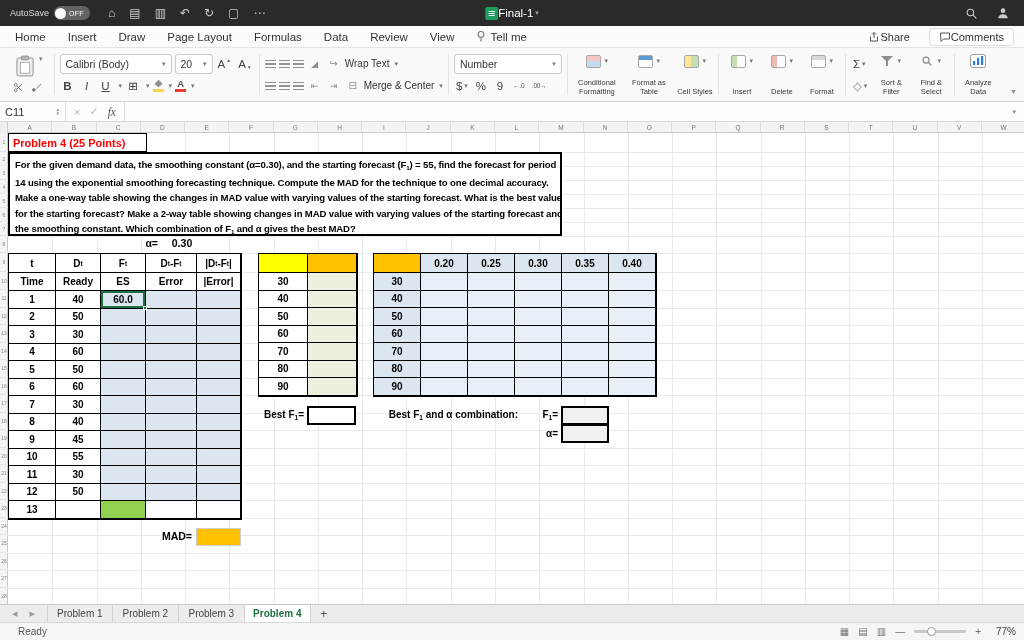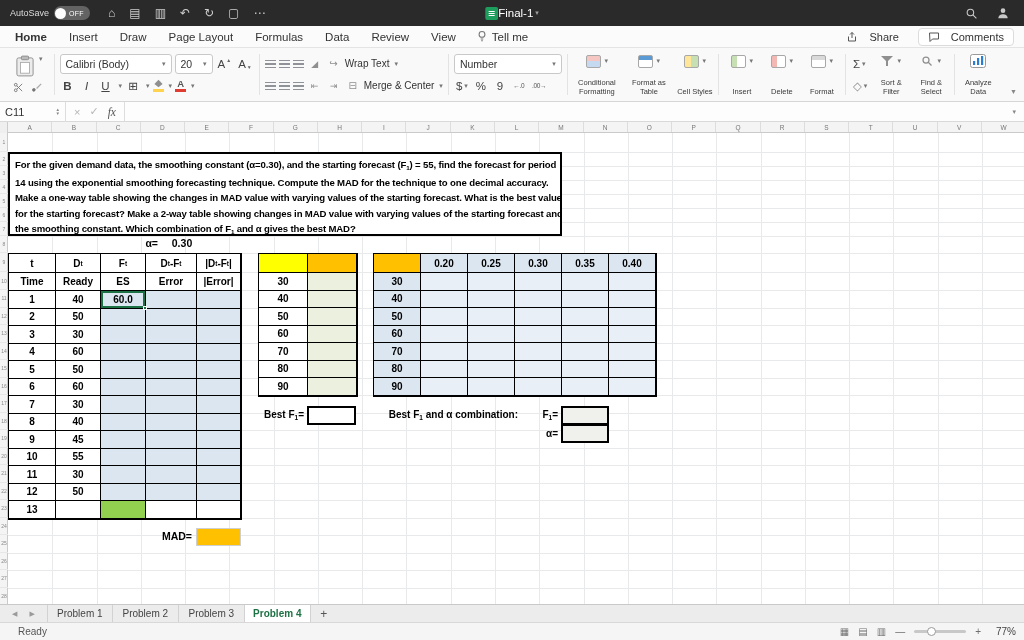--- a/index.html
+++ b/index.html
@@ -18,24 +18,24 @@
 .tb-icons span{cursor:default}
 .tb-title{position:absolute;left:50%;transform:translateX(-50%);display:flex;align-items:center;font-size:11.5px;color:#fff}
 .tb-title .dd{color:#9f9f9f}
 .tb-right{position:absolute;right:14px;display:flex;gap:18px;align-items:center}
 .dd{font-size:7px;color:#777;margin-left:2px}
 
 
 .menubar{position:absolute;left:0;top:26px;width:1024px;height:22px;background:#fbfbfb;border-bottom:1px solid #e4e4e4;display:flex;align-items:center;font-size:11.5px;color:#333}
 .menu-tab-list{display:flex;margin-left:4px}
 .mtab{padding:0 11px;cursor:default}
-.mtab.active{font-weight:bold}
+.mtab.active{font-weight:normal}
 .tellme{display:flex;align-items:center;gap:5px;padding:0 10px}
 .menu-right{margin-left:auto;display:flex;gap:10px;margin-right:10px;align-items:center}
-.mr-btn{display:flex;align-items:flex-end;gap:11px;font-size:11px;color:#333;border:1px solid #dcdcdc;border-radius:4px;padding:2px 9px;background:#fff}
+.mr-btn{display:flex;align-items:flex-end;gap:0;font-size:11px;color:#333;border:1px solid #dcdcdc;border-radius:4px;padding:2px 9px;background:#fff}
 
 
 .ribbon{position:absolute;left:0;top:48px;width:1024px;height:54px;background:#f9f9f9;border-bottom:1px solid #d6d6d6;display:flex;align-items:stretch;padding:4px 4px 4px 8px;overflow:hidden}
 .vsep{width:1px;background:#e3e3e3;margin:2px 3px;flex:none}
 .rgroup{display:flex;flex-direction:column;justify-content:space-between;flex:none;padding:1px 2px}
 .rrow{display:flex;align-items:center;gap:3px;height:21px}
 .combo{height:20px;background:#fff;border:1px solid #c9c9c9;border-radius:3px;display:flex;align-items:center;justify-content:space-between;padding:0 5px;font-size:10.5px;color:#333}
 .tbtn{height:18px;min-width:16px;display:flex;align-items:center;justify-content:center;font-size:11.5px;color:#444;padding:0 2px}
 .tbtn.bold{font-weight:bold}
 .tbtn.italic{font-style:italic}
@@ -547,20 +547,21 @@
       <div class="rowh" style="top: 332px; height: 17.5px;">21</div>
       <div class="rowh" style="top: 349.5px; height: 17.5px;">22</div>
       <div class="rowh" style="top: 367px; height: 17.5px;">23</div>
       <div class="rowh" style="top: 384.5px; height: 17.5px;">24</div>
       <div class="rowh" style="top: 402px; height: 17.5px;">25</div>
       <div class="rowh" style="top: 419.5px; height: 17.5px;">26</div>
       <div class="rowh" style="top: 437px; height: 17.5px;">27</div>
       <div class="rowh" style="top: 454.5px; height: 17.5px;">28</div>
     </div>
 
+  <div class="ptitle">Problem 4 (25 Points)</div>
   <div class="pbox">
     <div>For the given demand data, the smoothing constant (α=0.30), and the starting forecast (F<sub>1</sub>) = 55, find the forecast for period</div>
     <div>14 using the exponential smoothing forecasting technique. Compute the MAD for the technique to one decimal accuracy.</div>
     <div>Make a one-way table showing the changes in MAD value with varying values of the starting forecast. What is the best value</div>
     <div>for the starting forecast? Make a 2-way table showing changes in MAD value with varying values of the starting forecast and</div>
     <div>the smoothing constant. Which combination of F<sub>1</sub> and α gives the best MAD?</div>
   </div>
   <div class="alabel">α=</div>
   <div class="avalue">0.30</div>
 

